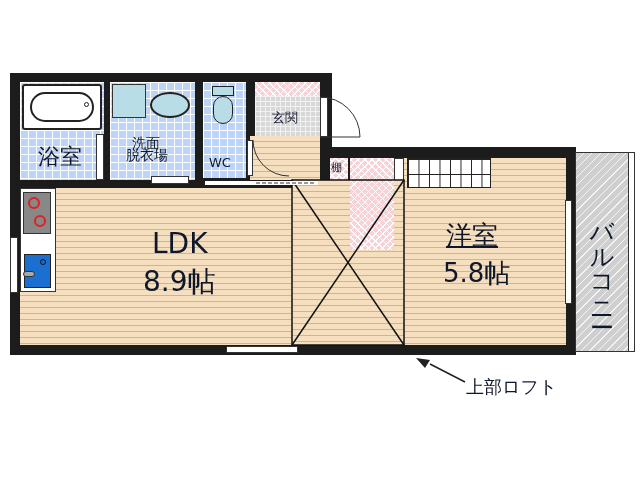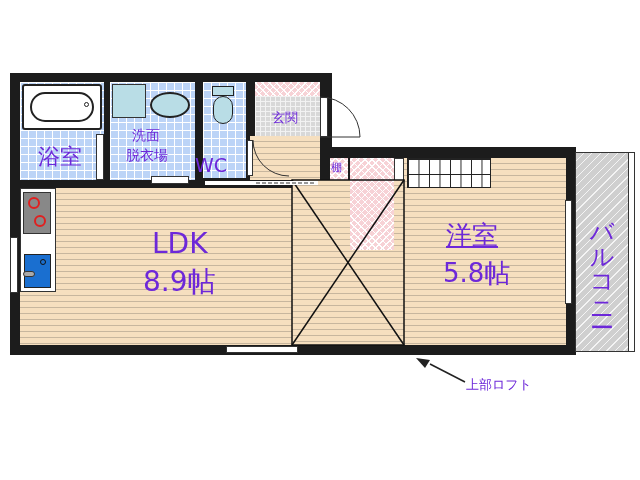--- a/index.html
+++ b/index.html
@@ -4,49 +4,49 @@
 <style>
   html,body{margin:0;padding:0;background:#fff;}
   body{width:640px;height:480px;position:relative;overflow:hidden;font-family:"DejaVu Sans","Liberation Sans",sans-serif;}
   .abs{position:absolute;box-sizing:border-box;}
   .wall{background:#1c1c1c;}
   .floor{background:repeating-linear-gradient(to bottom,#f6dfbf 0,#f6dfbf 5px,#c7b69e 5px,#c7b69e 6px);}
   .tile-blue{background-color:#bcd4f7;background-image:linear-gradient(#fff 1px,transparent 1px),linear-gradient(90deg,#fff 1px,transparent 1px);background-size:8px 8px;}
   .tile-grey{background-color:#d8d8d8;background-image:linear-gradient(#f2f2f2 1px,transparent 1px),linear-gradient(90deg,#f2f2f2 1px,transparent 1px);background-size:5px 5px;}
   .tile-pink{background-color:#f7d2d6;background-image:repeating-linear-gradient(45deg,transparent 0,transparent 4px,#fff 4px,#fff 5px),repeating-linear-gradient(-45deg,transparent 0,transparent 4px,#fff 4px,#fff 5px);}
   .balcony{background-color:#cfcfcf;background-image:repeating-linear-gradient(135deg,transparent 0,transparent 5px,#f4f4f4 5px,#f4f4f4 6px);}
-  .label{position:absolute;color:#6d28d9;white-space:nowrap;line-height:1;text-align:center;}
+  .label{position:absolute;color:#0f172a;white-space:nowrap;line-height:1;text-align:center;}
   .win{background:#fff;border:1px solid #333;}
   svg{position:absolute;left:0;top:0;}
 </style>
 </head>
 <body>
 
 <div class="abs wall" style="left:10px;top:73px;width:322px;height:282px;"></div>
 <div class="abs wall" style="left:300px;top:147px;width:276px;height:208px;"></div>
 
 <div class="abs tile-blue" style="left:20px;top:82px;width:84px;height:98px;"></div>
 <div class="abs" style="left:22px;top:84px;width:80px;height:46px;background:#fff;border:2px solid #222;border-radius:3px;">
   <div class="abs" style="left:6px;top:6px;width:64px;height:30px;border:2px solid #222;border-radius:15px;"></div>
   <div class="abs" style="left:60px;top:16px;width:5px;height:5px;border:1.5px solid #222;border-radius:50%;"></div>
 </div>
 <div class="label" style="left:38px;top:146px;font-size:22px;">浴室</div>
 <div class="abs" style="left:96px;top:134px;width:8px;height:46px;background:#fff;border:1px solid #333;"></div>
 
 <div class="abs tile-blue" style="left:110px;top:82px;width:85px;height:98px;"></div>
 <div class="abs" style="left:112px;top:84px;width:34px;height:34px;background:#b9dde6;border:1px solid #333;"></div>
 <div class="abs" style="left:150px;top:92px;width:40px;height:26px;background:#b9dde6;border:2px solid #222;border-radius:50%;"></div>
-<div class="label" style="left:132px;top:128px;font-size:14px;">洗面</div>
+<div class="label" style="left:132px;top:136px;font-size:14px;">洗面</div>
 <div class="label" style="left:126px;top:148px;font-size:14px;">脱衣場</div>
 <div class="abs" style="left:151px;top:176px;width:38px;height:8px;background:#fff;border:1px solid #333;"></div>
 
 <div class="abs tile-blue" style="left:203px;top:82px;width:43px;height:96px;"></div>
 <div class="abs" style="left:212px;top:86px;width:22px;height:10px;background:#b9dde6;border:1px solid #222;"></div>
 <div class="abs" style="left:213px;top:96px;width:20px;height:28px;background:#b9dde6;border:1.5px solid #222;border-radius:10px;"></div>
-<div class="label" style="left:195px;top:156px;font-size:19px;">WC</div>
+<div class="label" style="left:209px;top:156px;font-size:13px;">WC</div>
 
 <div class="abs floor" style="left:250px;top:136px;width:70px;height:44px;"></div>
 <div class="abs" style="left:247px;top:140px;width:6px;height:36px;background:#fff;border:1px solid #333;"></div>
 
 <div class="abs tile-pink" style="left:255px;top:82px;width:65px;height:14px;"></div>
 <div class="abs tile-grey" style="left:255px;top:96px;width:65px;height:40px;"></div>
 <div class="label" style="left:272px;top:111px;font-size:13px;">玄関</div>
 <div class="abs" style="left:320px;top:97px;width:8px;height:40px;background:#fff;border:1px solid #333;"></div>
 
 <div class="abs tile-pink" style="left:330px;top:158px;width:18px;height:22px;background-color:#f7d2d6;"></div>
@@ -89,13 +89,13 @@
   <line x1="292" y1="180" x2="404" y2="345" stroke="#111" stroke-width="1.5"></line>
   <line x1="404" y1="180" x2="292" y2="345" stroke="#111" stroke-width="1.5"></line>
   <path d="M320 97 A40 40 0 0 1 360 137" fill="none" stroke="#333" stroke-width="1"></path>
   <line x1="320" y1="137" x2="360" y2="137" stroke="#333" stroke-width="1"></line>
   <path d="M253 140 A36 36 0 0 0 289 176" fill="none" stroke="#333" stroke-width="1"></path>
   <line x1="205" y1="183" x2="318" y2="183" stroke="#fff" stroke-width="4"></line>
   <line x1="256" y1="183" x2="316" y2="183" stroke="#333" stroke-width="1" stroke-dasharray="4 2"></line>
   <line x1="430" y1="364" x2="465" y2="382" stroke="#222" stroke-width="1.5"></line>
   <polygon points="416,358 430,360 425,368" fill="#222"></polygon>
 </svg>
-<div class="label" style="left:466px;top:378px;font-size:13px;">上部ロフト</div>
+<div class="label" style="left:466px;top:378px;font-size:18px;">上部ロフト</div>
 
 </body></html>

